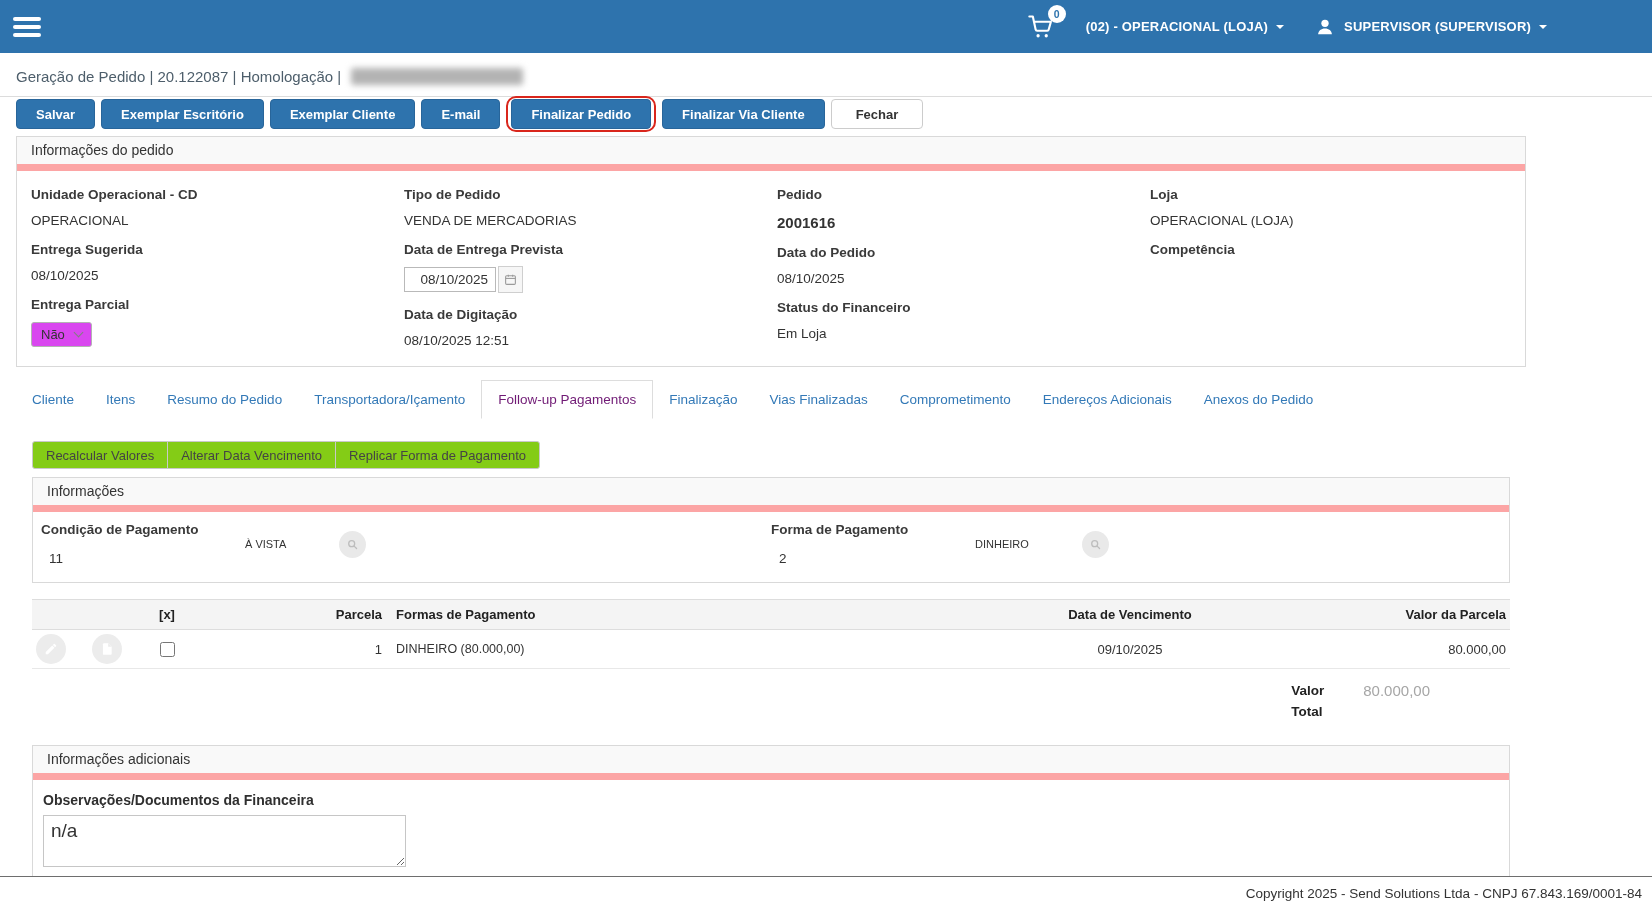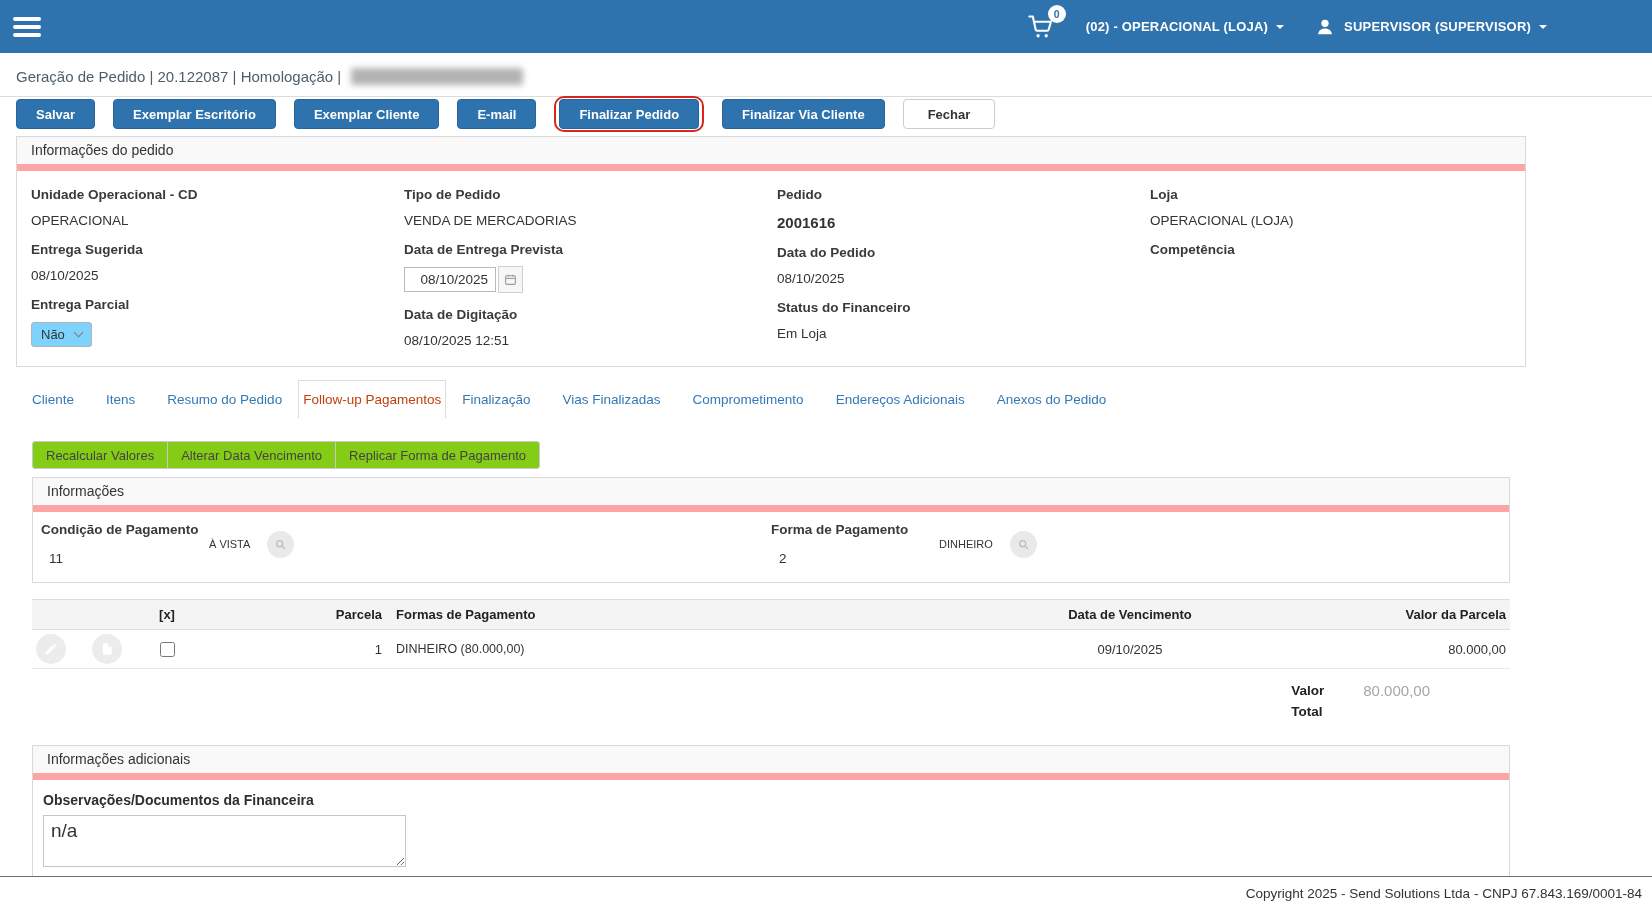--- a/index.html
+++ b/index.html
@@ -16,57 +16,57 @@
   .menu-item { display:inline-flex; align-items:center; cursor:pointer; gap:8px; }
   .caret-down { width:0; height:0; border:4.5px solid transparent; border-top-color:#fff; margin-top:5px; display:inline-block; }
 
   
   .page-title-row { padding:15px 16px 11px; border-bottom:1px solid #dcdcdc; font-size:15px; color:#4d5e6b; display:flex; align-items:center; gap:10px; }
   .redacted { width:172px; height:17px; background:#b3b3b3; filter:blur(3px); border-radius:2px; }
 
   .main { margin-left:16px; width:1510px; }
 
   
-  .toolbar { display:flex; gap:18px; align-items:flex-start; padding:2px 0 3px; }
+  .toolbar { display:flex; gap:6px; align-items:flex-start; padding:2px 0 3px; }
   .btn-blue { background:#2e73ad; color:#fff; border:1px solid #28659a; border-radius:4px; font-weight:700; font-size:13px; height:30px; padding:0 19px; cursor:pointer; font-family:inherit; }
   .btn-white { background:#fff; color:#333; border:1px solid #ccc; border-radius:4px; font-weight:700; font-size:13px; height:30px; padding:0 24px; cursor:pointer; font-family:inherit; }
   .highlight-red { border:2px solid #d9261c; border-radius:10px; padding:1px 3px; display:inline-flex; margin:-3px 0; }
 
   
   .panel { border:1px solid #d9d9d9; background:#fff; }
   .panel-header { background:#f9f9f9; border-bottom:7px solid #fca5a5; padding:5px 14px 6px; font-size:14px; color:#333; }
   .order-panel { margin-top:4px; }
   .order-grid { display:grid; grid-template-columns:repeat(4,1fr); padding:2px 14px 18px; column-gap:12px; }
   .lbl { font-weight:700; font-size:13.5px; color:#3a3a3a; margin-top:14px; }
   .val { font-size:13.5px; color:#333; margin-top:11px; }
   .val-strong { font-weight:700; font-size:15px; margin-top:12px; }
 
-  .fake-select { display:inline-flex; align-items:center; border:1px solid #b3b3b3; border-radius:3px; height:25px; padding:0 9px; font-size:13px; gap:10px; background:#7dd3fc; color:#333; cursor:pointer; margin-top:10px; }
+  .fake-select { display:inline-flex; align-items:center; border:1px solid #b3b3b3; border-radius:3px; height:25px; padding:0 9px; font-size:13px; gap:10px; background:#d946ef; color:#333; cursor:pointer; margin-top:10px; }
   .chevron { width:7px; height:7px; border-right:1.6px solid #808080; border-bottom:1.6px solid #808080; transform:rotate(45deg); margin-top:-4px; }
 
   .date-wrap { display:inline-flex; align-items:center; margin-top:9px; }
   .date-input { width:92px; height:25px; border:1px solid #b9b9b9; text-align:right; padding:0 7px; font-size:13.5px; font-family:inherit; color:#333; outline:none; }
   .cal-btn { width:25px; height:27px; border:1px solid #cfcfcf; background:#f6f6f6; margin-left:2px; display:inline-flex; align-items:center; justify-content:center; cursor:pointer; }
 
   
   .tabs { display:flex; align-items:stretch; margin-top:13px; font-size:13.5px; }
   .tab { color:#3379b7; padding:11px 15px; cursor:pointer; text-decoration:none; border:1px solid transparent; }
-  .tab.active { color:#c2410c; background:#fff; border:1px solid #ddd; border-bottom-color:#fff; padding:11px 4px; cursor:default; }
+  .tab.active { color:#701a75; background:#fff; border:1px solid #ddd; border-bottom-color:#fff; padding:11px 16px; cursor:default; }
   .tab-content { padding:22px 16px 0; }
 
   
   .btn-group { display:inline-flex; }
   .btn-group .gbtn { background:#84cc16; border:1px solid #c9c9c9; color:#444; font-size:13px; height:28px; padding:0 13px; margin-left:-1px; cursor:pointer; font-family:inherit; }
   .btn-group .gbtn:first-child { border-radius:3px 0 0 3px; margin-left:0; }
   .btn-group .gbtn:last-child { border-radius:0 3px 3px 0; }
 
   
   .info-panel { margin-top:8px; }
   .info-content { display:flex; padding:10px 8px 16px 8px; }
-  .info-half { width:50%; display:flex; align-items:center; }
+  .info-half { width:50%; display:flex; align-items:center;gap:36px; }
   .cond-block { width:168px; }
   .cond-block .lbl { margin-top:0; }
   .cond-block .code { font-size:13.5px; color:#333; margin-top:14px; padding-left:8px; }
   .desc { font-size:11px; color:#333; }
   .mag-btn { width:27px; height:27px; border-radius:50%; background:#e9e9e9; display:inline-flex; align-items:center; justify-content:center; margin-left:17px; cursor:pointer; flex:none; }
 
   
   .pay-table { width:100%; border-collapse:collapse; margin-top:16px; font-size:13px; }
   .pay-table thead th { background:#f4f4f4; border-top:1px solid #ddd; border-bottom:1px solid #ddd; padding:7px 4px; font-weight:700; color:#222; }
   .pay-table td { border-bottom:1px solid #e8e8e8; padding:4px 4px; height:38px; }
@@ -202,20 +202,21 @@
         <div class="lbl">Competência</div>
         <div class="val"></div>
       </div>
     </div>
   </div>
 
   <div class="tabs">
     <a class="tab">Cliente</a>
     <a class="tab">Itens</a>
     <a class="tab">Resumo do Pedido</a>
+    <a class="tab">Transportadora/Içamento</a>
     <a class="tab active">Follow-up Pagamentos</a>
     <a class="tab">Finalização</a>
     <a class="tab">Vias Finalizadas</a>
     <a class="tab">Comprometimento</a>
     <a class="tab">Endereços Adicionais</a>
     <a class="tab">Anexos do Pedido</a>
   </div>
 
   <div class="tab-content">
 

